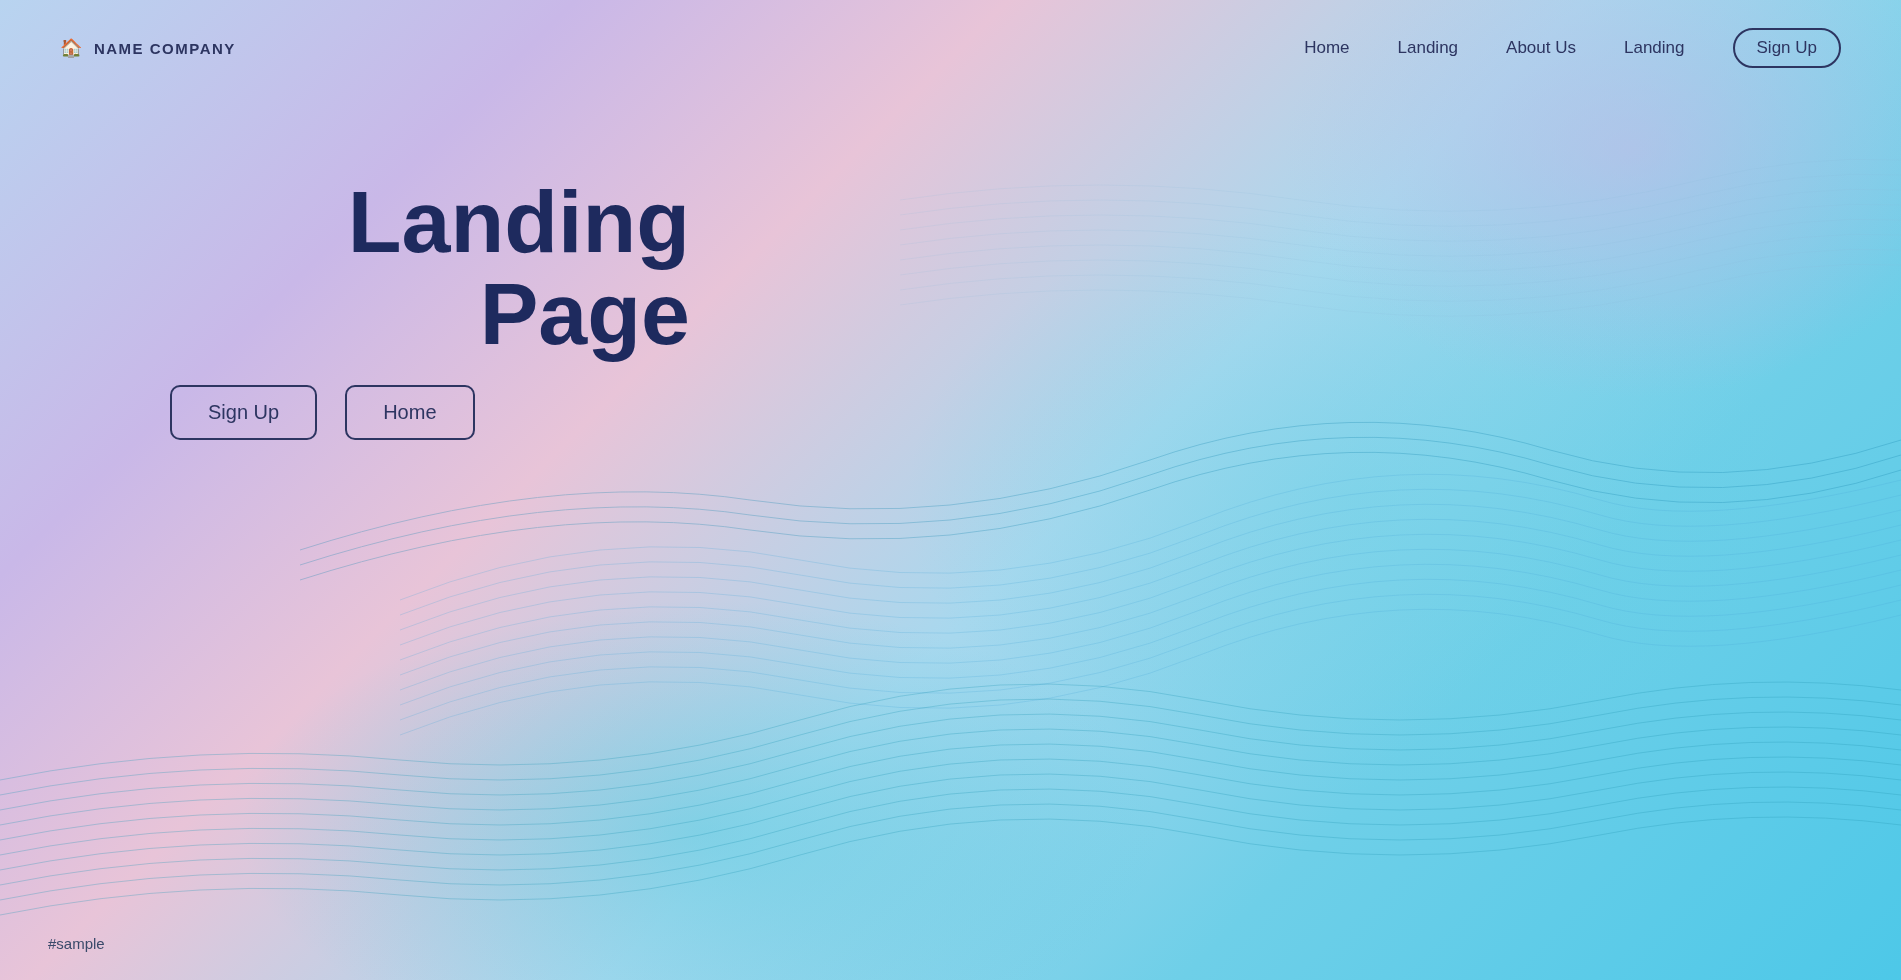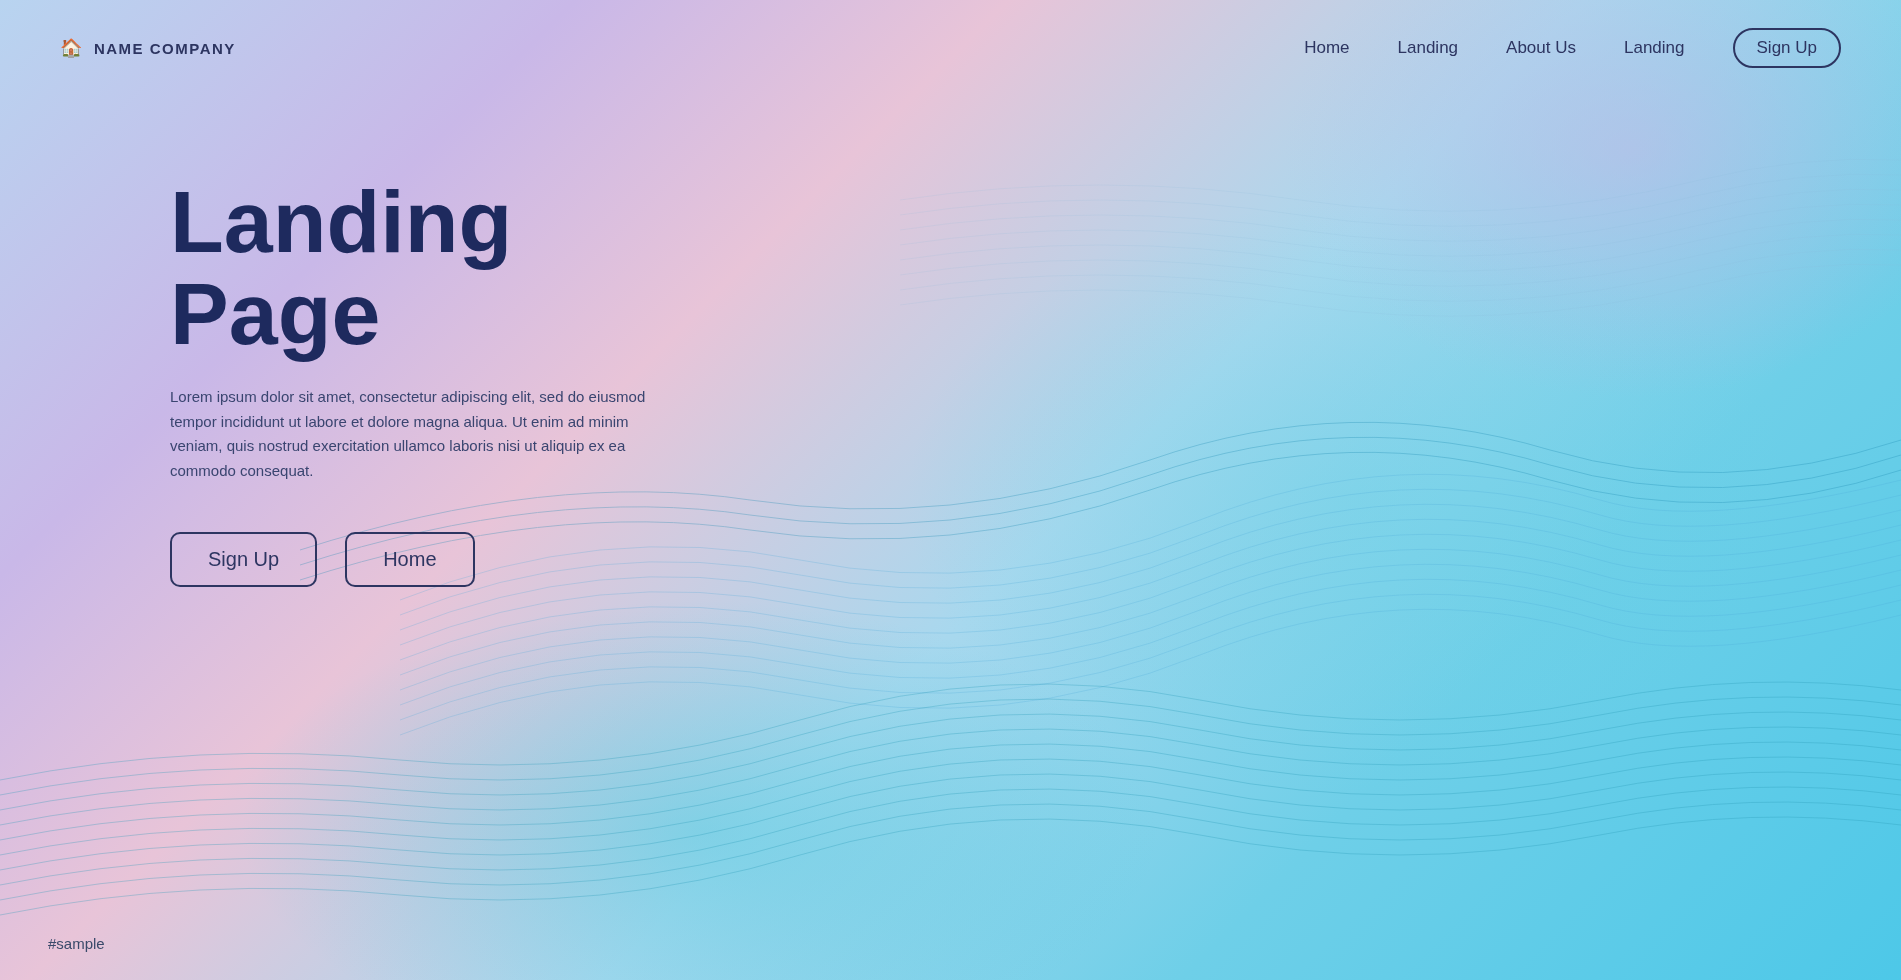--- a/index.html
+++ b/index.html
@@ -90,20 +90,21 @@
       padding: 80px 60px 0 170px;
       max-width: 750px;
     }
 
     .hero-title {
       font-size: 88px;
       font-weight: 800;
       color: #1e2a5e;
       line-height: 1.05;
       margin-bottom: 24px;
+      text-align: right;
     }
 
     .hero-subtitle {
       font-size: 34px;
       font-weight: 400;
       color: #2d3a6e;
       margin-bottom: 32px;
     }
 
     .hero-body {
@@ -233,21 +234,20 @@
       <a class="nav-link">Home</a>
       <a class="nav-link">Landing</a>
       <a class="nav-link">About Us</a>
       <a class="nav-link">Landing</a>
       <button class="nav-signup-btn">Sign Up</button>
     </div>
   </nav>
 
   <section class="hero">
     <h1 class="hero-title">Landing Page</h1>
-    <p class="hero-body">Lorem ipsum dolor sit amet, consectetur adipiscing elit, sed do eiusmod tempor incididunt ut labore et dolore magna aliqua. Ut enim ad minim veniam, quis nostrud exercitation ullamco laboris nisi ut aliquip ex ea commodo consequat.</p>
     <div class="hero-buttons">
       <button class="btn-signup">Sign Up</button>
       <button class="btn-login">Home</button>
     </div>
   </section>
 
   <div class="bottom-tag">#sample</div>
 
 </div>
 

